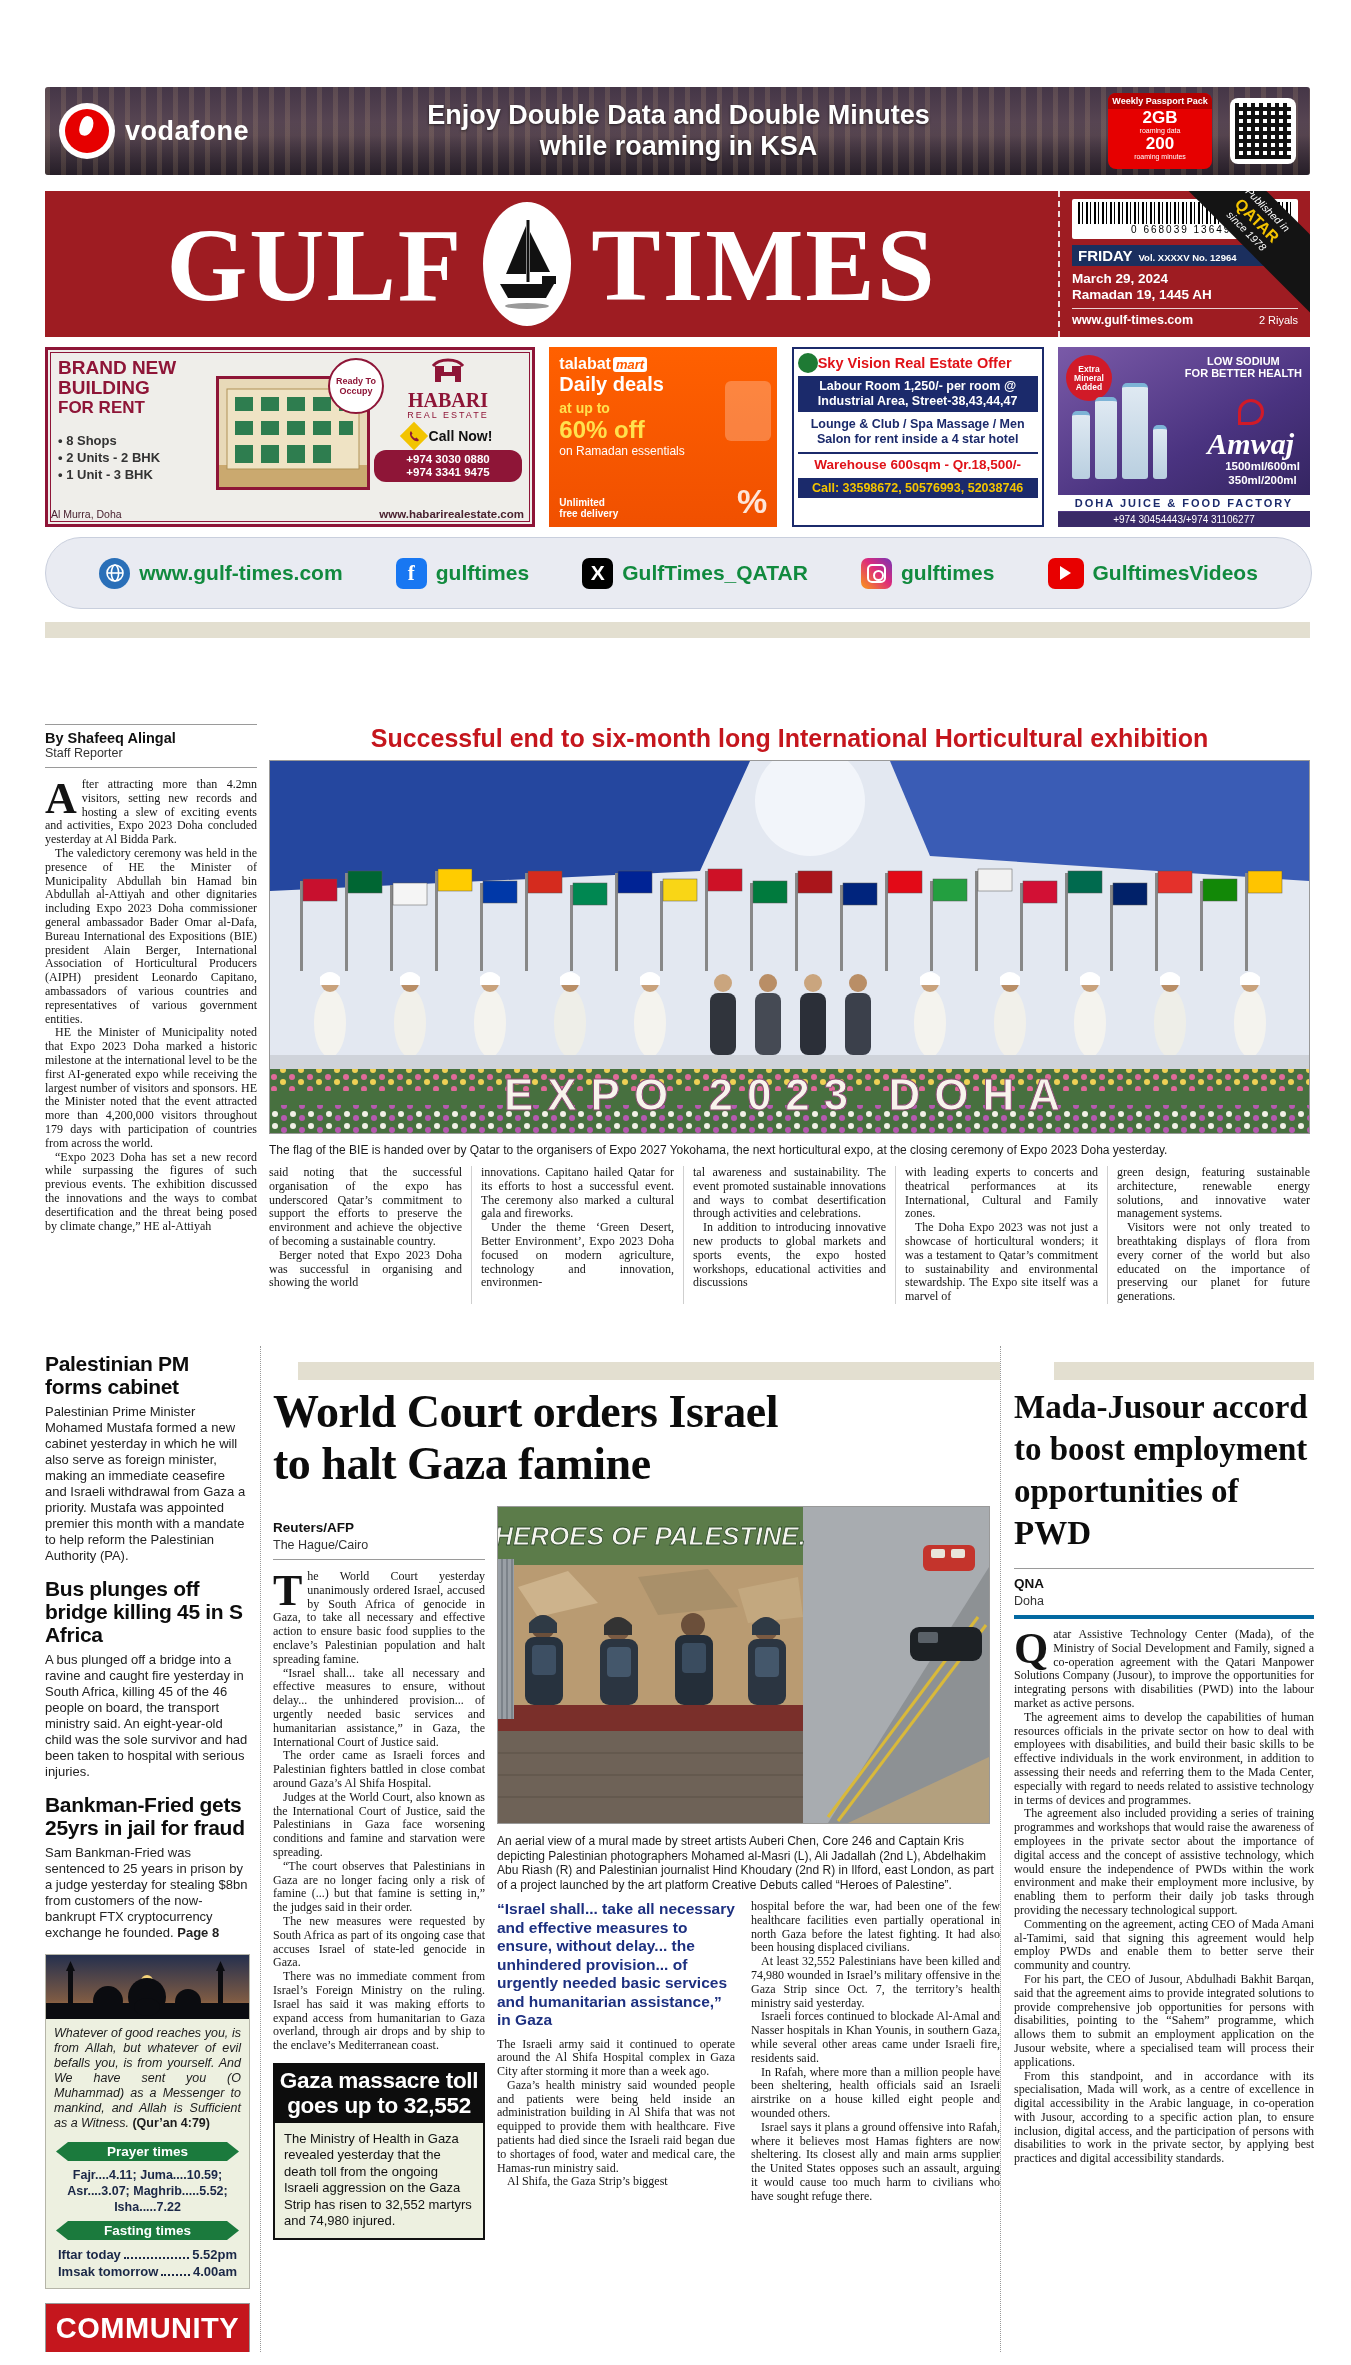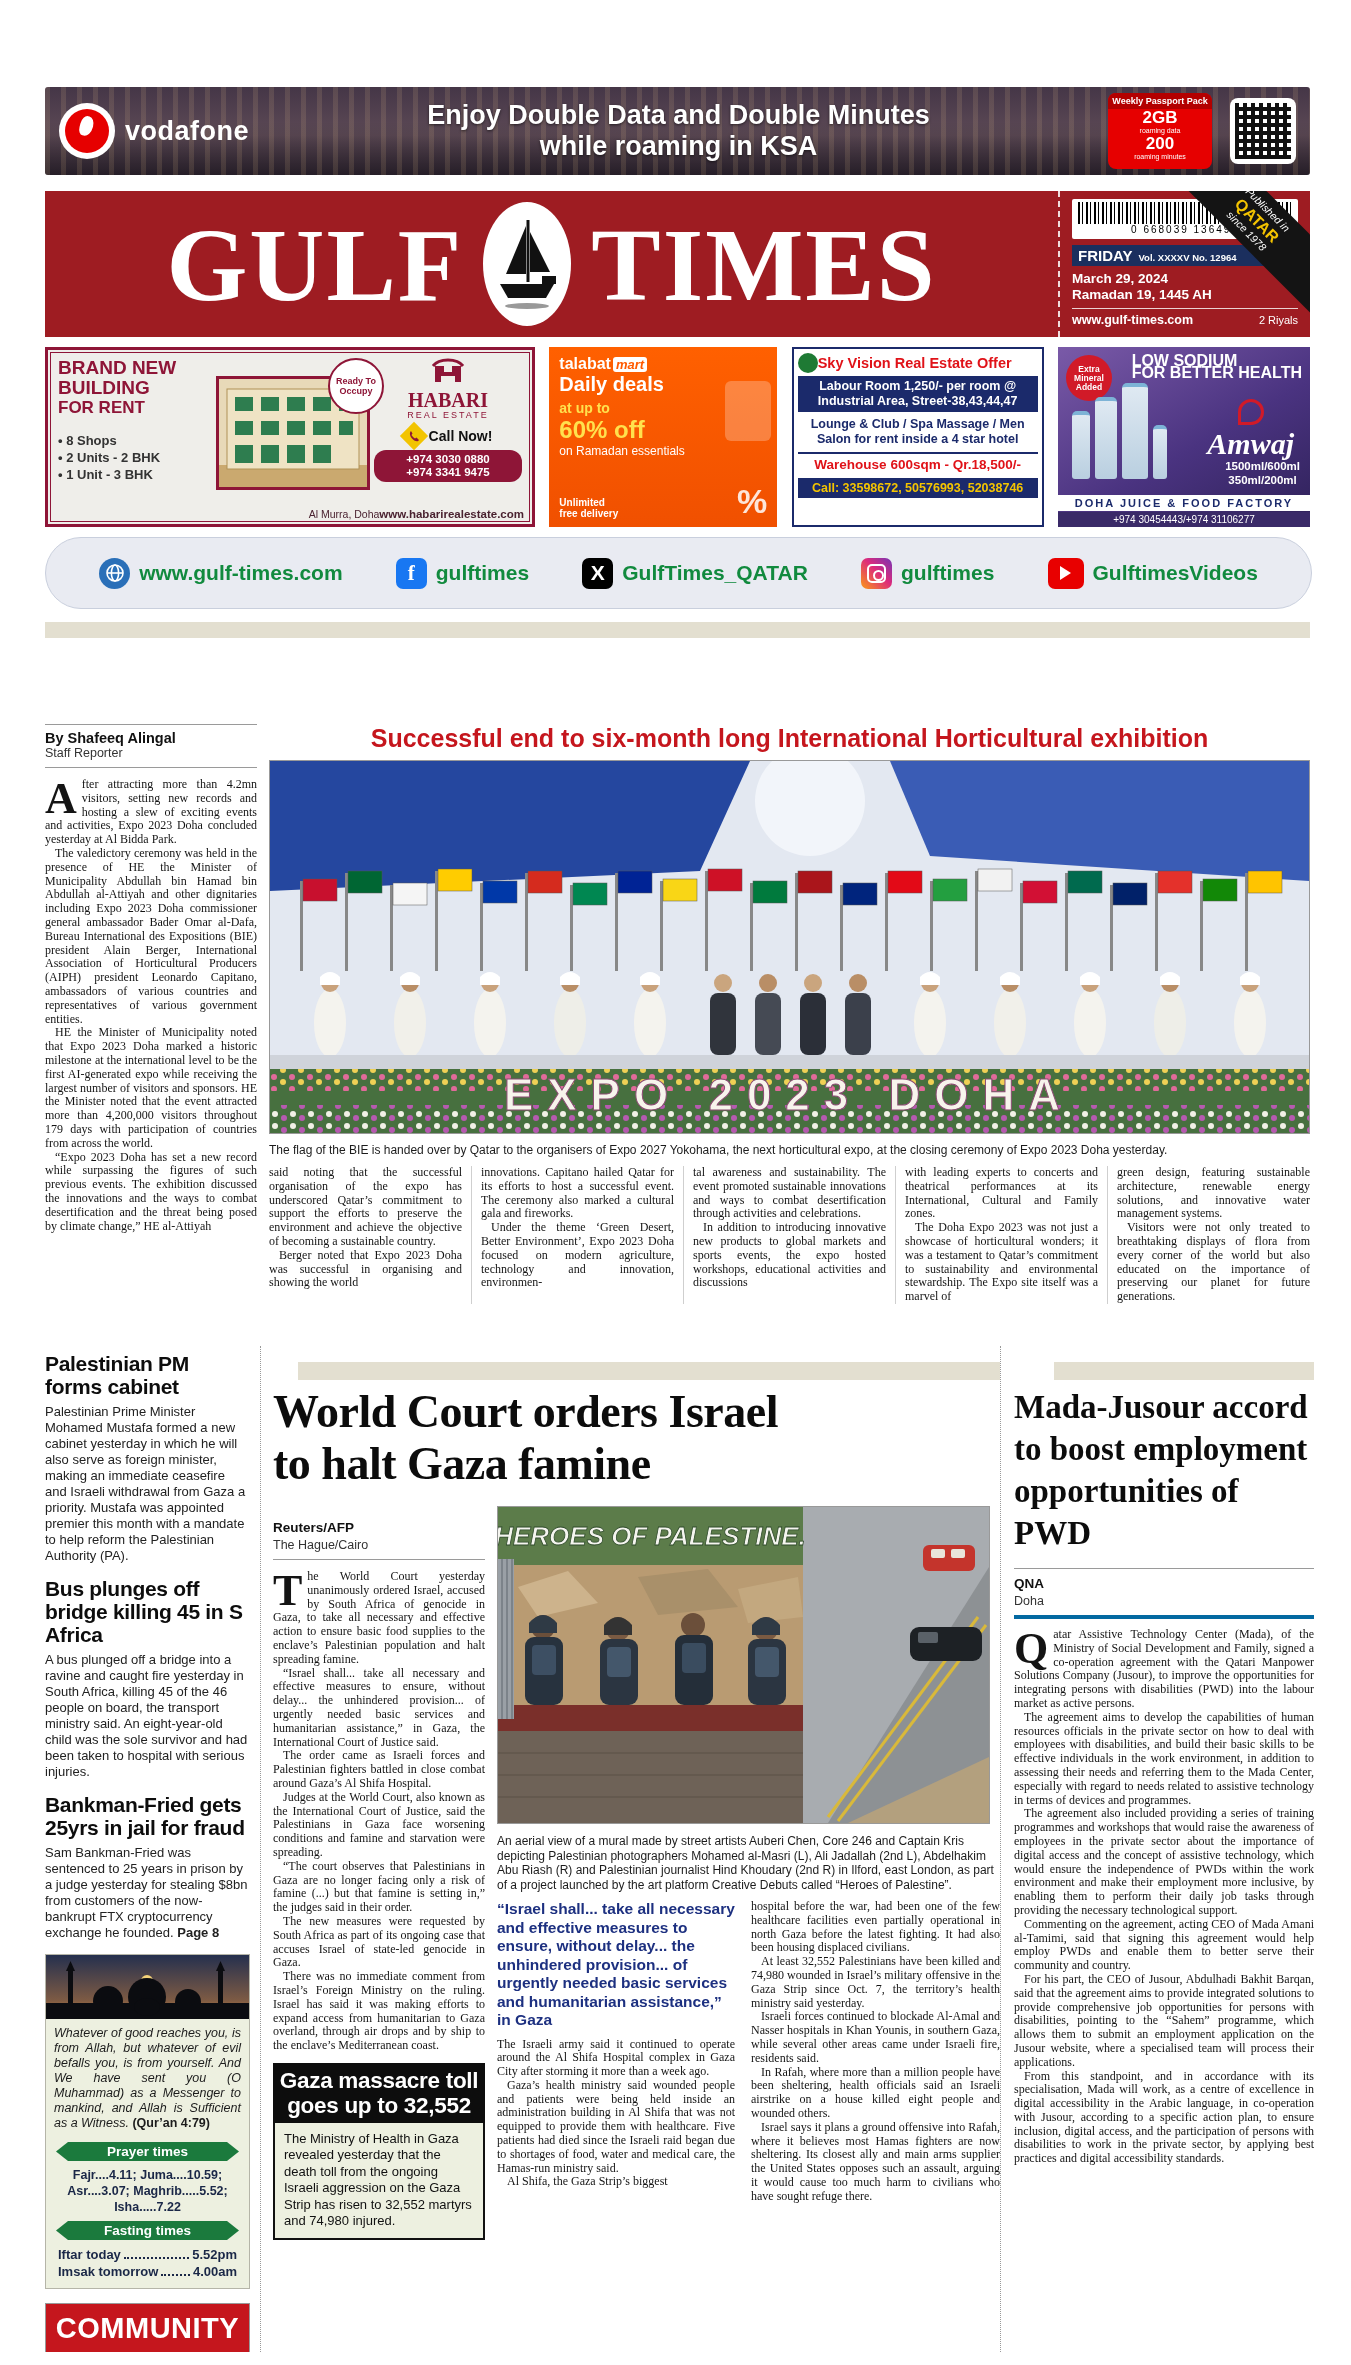--- a/index.html
+++ b/index.html
@@ -68,21 +68,21 @@
   .hab-badge{position:absolute;top:0;right:-18px;width:52px;height:52px;border-radius:50%;background:#fff;
     border:2px solid #8e1537;color:#8e1537;font-weight:bold;font-size:9px;display:flex;align-items:center;
     justify-content:center;text-align:center;line-height:10px;}
   .hab-r{flex:1;text-align:center;}
   .hab-logo{color:#8e1537;font-family:"Liberation Serif",serif;font-weight:bold;font-size:20px;line-height:20px;margin-top:2px;}
   .hab-logosub{color:#8e1537;font-size:9px;letter-spacing:2px;}
   .hab-call{font-weight:bold;font-size:14px;margin-top:6px;display:flex;align-items:center;justify-content:center;gap:5px;}
   .hab-phicon{width:20px;height:20px;background:#f2c400;transform:rotate(45deg);display:flex;align-items:center;justify-content:center;}
   .hab-phones{background:#8e1537;color:#fff;font-weight:bold;font-size:11.5px;border-radius:12px;padding:3px 6px;
     margin-top:4px;line-height:13px;}
-  .hab-bottom{position:absolute;left:15px;right:8px;bottom:4px;display:flex;justify-content:flex-end;
+  .hab-bottom{position:absolute;left:3px;right:8px;bottom:4px;display:flex;justify-content:space-between;
     font-size:10.5px;color:#4a2230;align-items:center;}
   .hab-bottom b{font-size:11.5px;}
   .talabat{width:228px;background:linear-gradient(180deg,#ff6000,#f05000);color:#fff;padding:8px 10px;}
   .tb-brand{font-weight:bold;font-size:16px;}
   .tb-brand em{background:#fff;color:#ff5a00;font-style:italic;border-radius:3px;padding:0 3px;margin-left:2px;font-size:13px;}
   .tb-l1{font-weight:bold;font-size:20px;}
   .tb-l2{color:#ffe14d;font-weight:bold;font-size:14px;margin-top:4px;}
   .tb-l3{color:#ffe14d;font-weight:bold;font-size:24px;}
   .tb-l4{font-size:12px;}
   .tb-del{position:absolute;left:10px;bottom:8px;font-size:10px;font-weight:bold;line-height:11px;}
@@ -92,21 +92,21 @@
   .sky-head{display:flex;align-items:center;}
   .sky-logo{width:20px;height:20px;border-radius:50%;background:#1e7a34;flex:none;}
   .sky-title{color:#e01218;font-weight:bold;font-size:14.5px;line-height:15px;}
   .sky-navy{background:#1b2a6b;color:#fff;font-weight:bold;font-size:12.5px;text-align:center;padding:3px 2px;line-height:15px;}
   .sky-white{color:#1b2a6b;font-weight:bold;font-size:12.5px;text-align:center;line-height:15px;padding:2px 0;}
   .sky-red{color:#e01218;font-weight:bold;font-size:13.5px;text-align:center;border-top:2px solid #1b2a6b;padding:3px 0;}
   .sky-call{background:#1b2a6b;color:#f4c400;font-weight:bold;font-size:12.5px;text-align:center;padding:3px 0;}
   .amwaj{width:252px;background:linear-gradient(150deg,#7a5aa8 0%,#4a3380 55%,#2e2158 100%);color:#fff;}
   .am-badge{position:absolute;left:8px;top:8px;width:46px;height:46px;border-radius:50%;background:#d11a28;
     font-size:8.5px;font-weight:bold;text-align:center;display:flex;flex-direction:column;justify-content:center;line-height:9px;}
-  .am-tag{position:absolute;right:8px;top:8px;font-weight:bold;font-size:16px;line-height:12px;margin-left:21px;}
+  .am-tag{position:absolute;right:8px;top:8px;text-align:center;font-weight:bold;font-size:11px;line-height:12px;margin-left:21px;}
   .am-brand{position:absolute;right:16px;top:52px;font-family:"Liberation Serif",serif;font-style:italic;
     font-size:30px;font-weight:bold;}
   .am-brand::before{content:"";display:block;width:20px;height:20px;border:3px solid #d11a28;border-radius:50% 50% 50% 0;
     margin:0 auto 2px;}
   .am-sizes{position:absolute;right:10px;top:112px;font-weight:bold;font-size:11.5px;text-align:center;line-height:14px;}
   .am-bott{position:absolute;left:14px;top:36px;display:flex;align-items:flex-end;gap:5px;}
   .am-bott i{display:block;background:linear-gradient(180deg,#dfe9f2,#b9cfe0);border-radius:5px 5px 3px 3px;border-top:4px solid #7db3d6;}
   .am-strip1{position:absolute;left:0;right:0;bottom:16px;background:#fff;color:#1b2a6b;font-weight:bold;
     font-size:11px;text-align:center;letter-spacing:2px;padding:2px 0;}
   .am-strip2{position:absolute;left:0;right:0;bottom:0;background:#3a2a68;color:#fff;font-size:10px;

